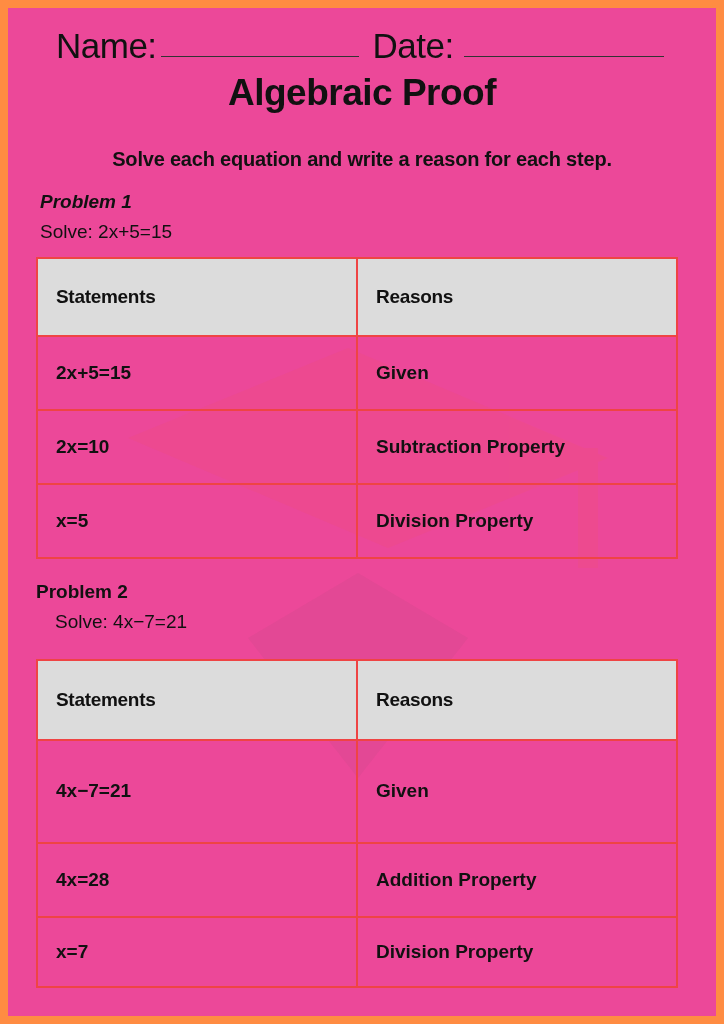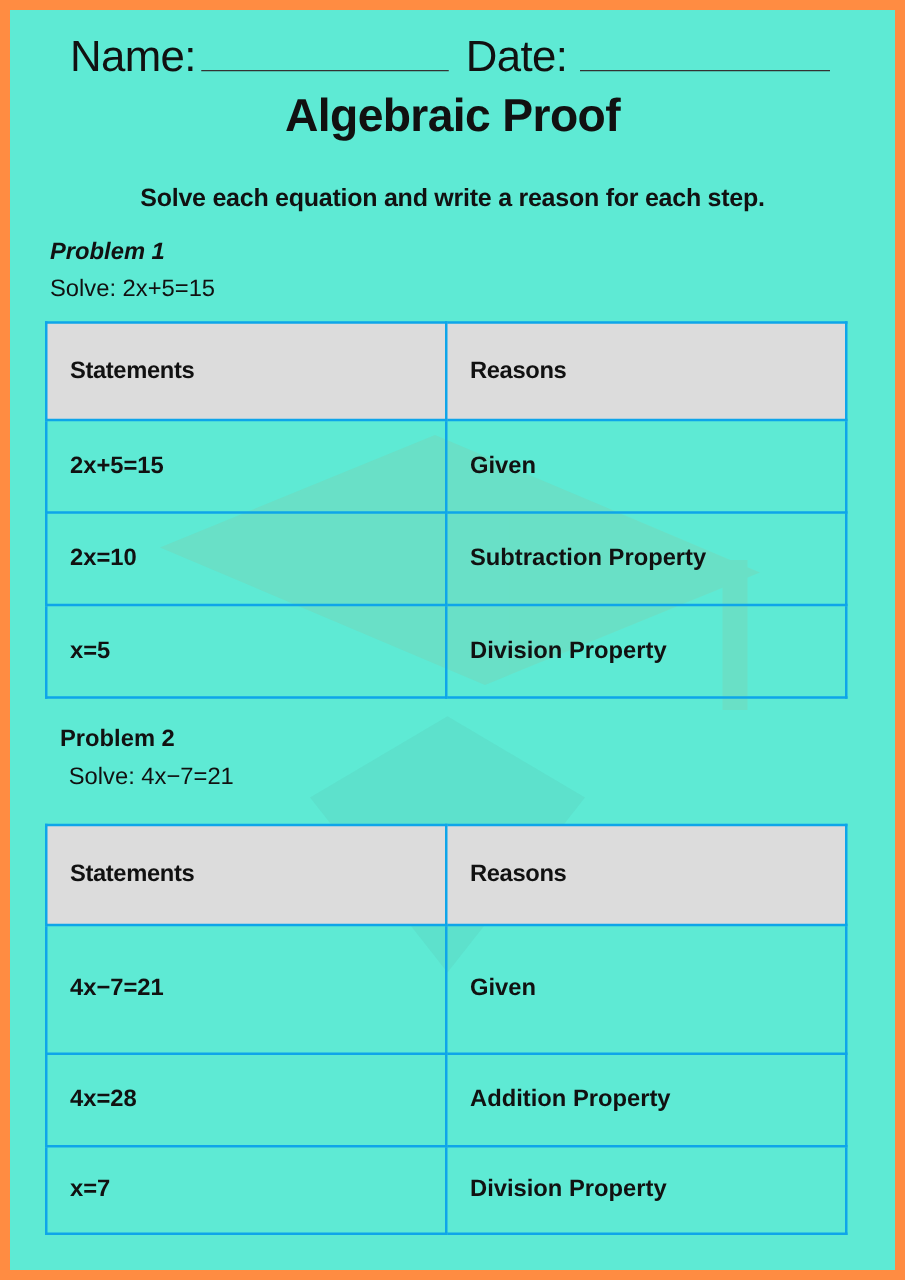--- a/index.html
+++ b/index.html
@@ -4,21 +4,21 @@
   <style>
     html, body { margin: 0; padding: 0; }
     body {
       width: 724px; height: 1024px; position: relative; overflow: hidden;
       background: #ff8c42;
       font-family: "Liberation Sans", sans-serif;
       color: #111;
     }
     .page {
       position: absolute; left: 8px; top: 8px; right: 8px; bottom: 8px;
-      background: #5eead4;
+      background: #ec4899;
     }
     .watermark { position: absolute; left: 0; top: 0; width: 708px; height: 1008px; pointer-events: none; }
     .header-line {
       position: absolute; top: 14px; left: 48px; right: 30px; height: 44px;
       display: flex; align-items: flex-end; font-size: 35px; font-weight: 400;
       letter-spacing: -0.5px;
     }
     .blank { display: inline-block; border-bottom: 1.5px solid #333; height: 1px; margin-bottom: 9px; }
     .title {
       position: absolute; top: 64px; left: 0; right: 0; text-align: center;
@@ -28,21 +28,21 @@
       position: absolute; top: 140px; left: 0; right: 0; text-align: center;
       font-size: 20px; font-weight: 700; letter-spacing: -0.2px;
     }
     .problem-title { position: absolute; font-size: 19px; font-weight: 700; }
     .problem-eq { position: absolute; font-size: 19px; font-weight: 400; }
     table.proof {
       position: absolute; border-collapse: collapse; table-layout: fixed;
       border: 2px solid #111;
     }
     table.proof td, table.proof th {
-      border: 2px solid #0ea5e9; text-align: left; padding: 0 0 1px 18px;
+      border: 2px solid #ef4444; text-align: left; padding: 0 0 1px 18px;
       font-size: 19px; vertical-align: middle;
     }
     table.proof th { background: #dcdcdc; font-weight: 700; letter-spacing: -0.3px; }
     table.proof td { font-weight: 700; background: transparent; }
   </style>
 </head>
 <body>
 
 <div class="page">
 
@@ -87,21 +87,21 @@
       <td>2x=10</td>
       <td>Subtraction Property</td>
     </tr>
     <tr style="height:74px">
       <td>x=5</td>
       <td>Division Property</td>
     </tr>
   </tbody>
     </table>
 
-  <div class="problem-title" style="left:28px; top:573px;margin-left:12px;">Problem 2</div>
+  <div class="problem-title" style="left:28px; top:573px;">Problem 2</div>
   <div class="problem-eq" style="left:28px; top:603px;margin-left:19px;">Solve: 4x−7=21</div>
 
   <table class="proof" style="left:28px; top:651px; width:640px;">
     <colgroup>
         <col style="width:320px">
         <col style="width:320px">
       </colgroup>
     <tbody>
         <tr style="height:80px">
       <th>Statements</th>

